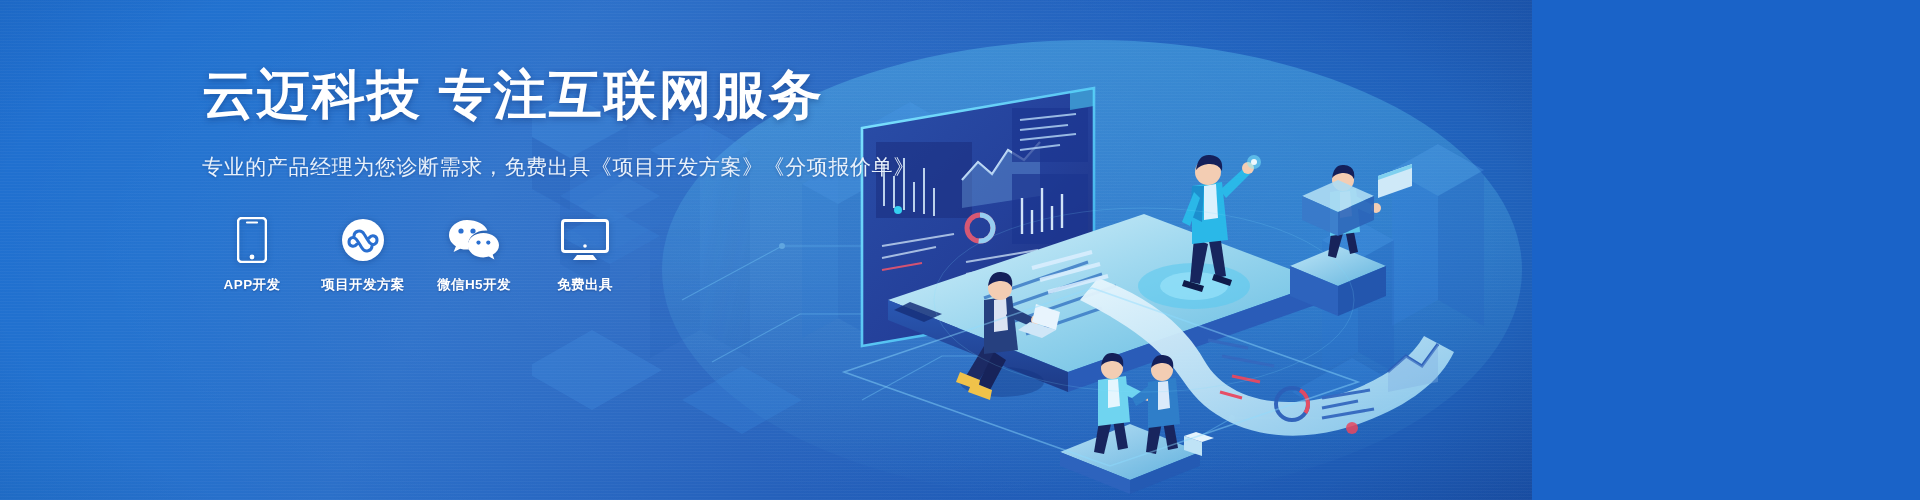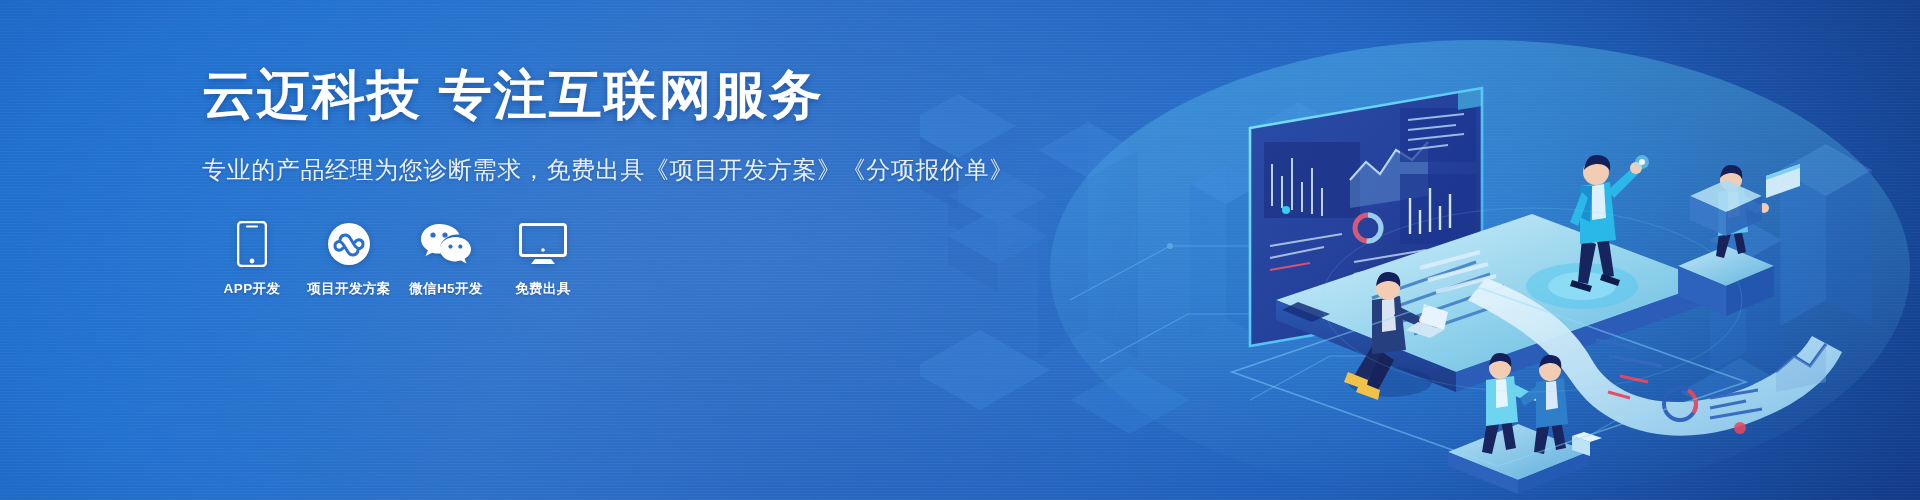--- a/index.html
+++ b/index.html
@@ -4,21 +4,21 @@
 <style>
   * { margin:0; padding:0; box-sizing:border-box; }
   html, body { width:1920px; height:500px; overflow:hidden; }
   body {
     font-family: "Liberation Sans", "DejaVu Sans", sans-serif;
     background:#1a63c8;
   }
 
   .banner {
     position:relative;
-    width:1920px; height:500px;
+    width:1532px; height:500px;
     overflow:hidden;
     background:
       radial-gradient(ellipse 1100px 700px at 1350px 250px, rgba(40,130,220,0.55) 0%, rgba(30,100,200,0.0) 62%),
       linear-gradient(118deg, #1f6fd0 0%, #2272cf 16%, #2a6fc9 33%, #2463bf 50%, #1d57b4 68%, #1a4ea8 84%, #17459c 100%);
   }
 
   
   .texture {
     position:absolute; inset:0;
     background-image:repeating-linear-gradient(
@@ -44,33 +44,33 @@
     font-size:53px;
     font-weight:bold;
     letter-spacing:2px;
     line-height:1.1;
     text-shadow:0 2px 6px rgba(0,30,90,0.35);
     white-space:nowrap;
   }
   .subtitle {
     margin-top:27px;
     color:#e8f1fb;
-    font-size:24px;
+    font-size:21px;
     line-height:1.55;
     letter-spacing:0.6px;
     text-shadow:0 1px 3px rgba(0,30,90,0.3);
   }
   .subtitle-line { white-space:nowrap; }
 
   
   .services {
     display:flex;
     align-items:flex-start;
     margin-top:32px;
-    gap:25px;
+    gap:39px;
     padding-left:14px;
   }
   .service {
     display:flex;
     flex-direction:column;
     align-items:center;
     width:72px;
   }
   .service-icon {
     height:48px;

